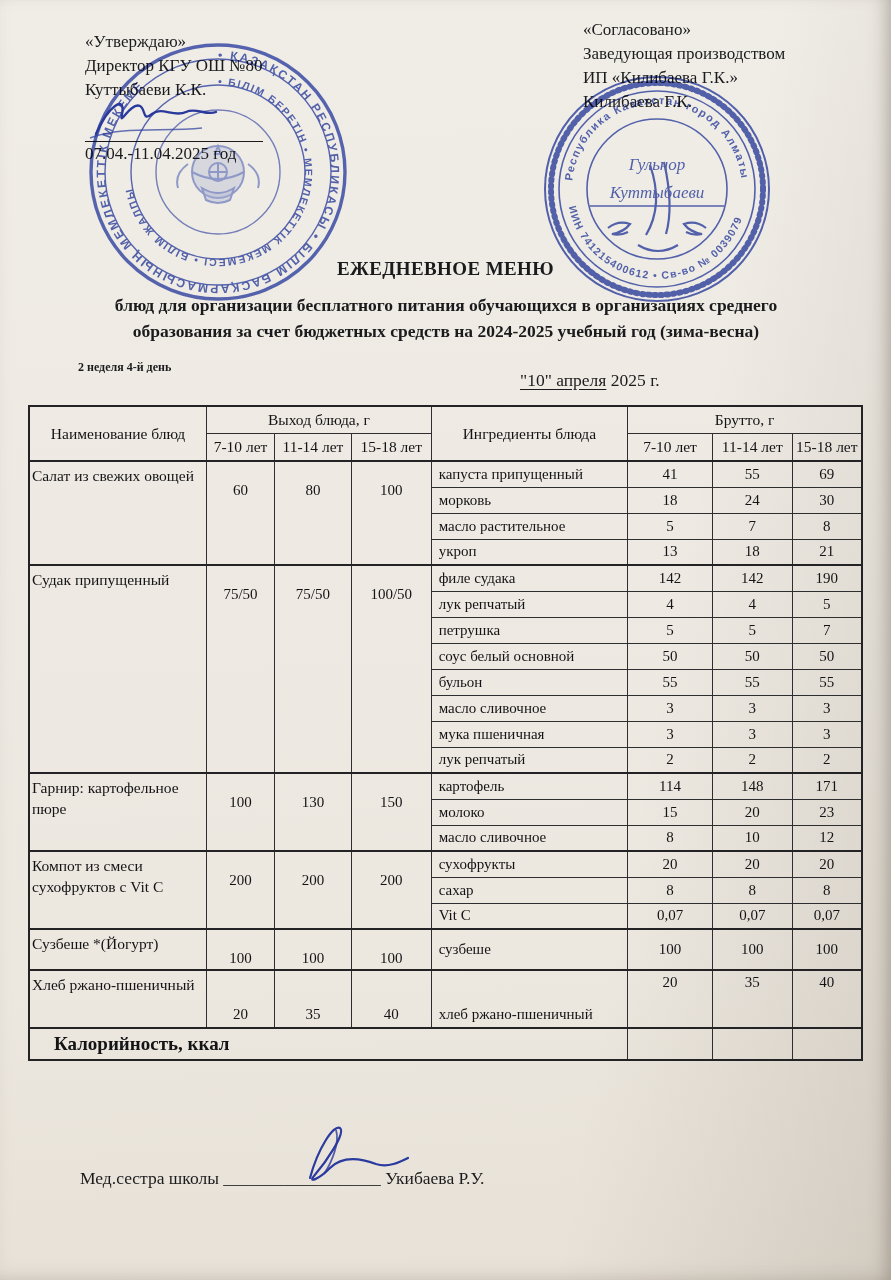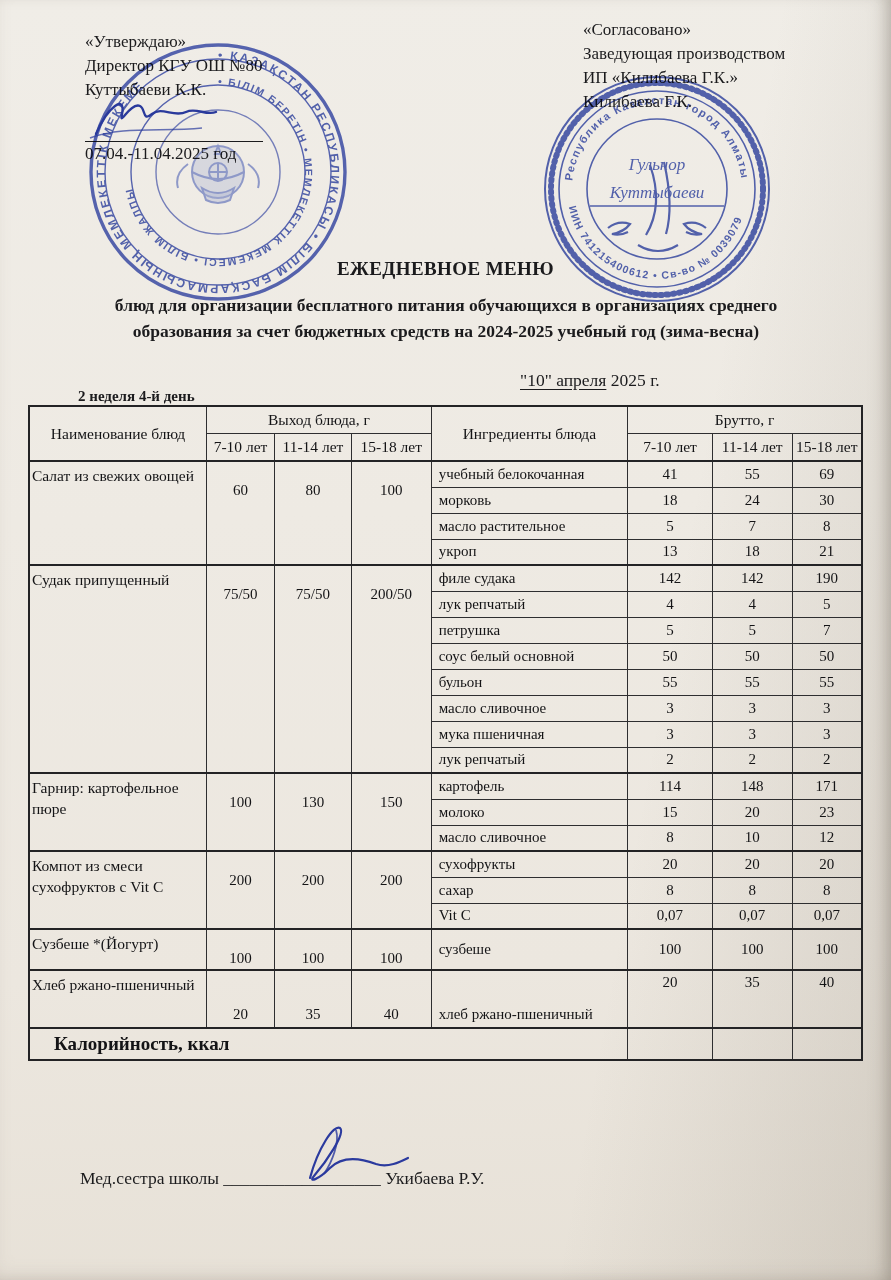--- a/index.html
+++ b/index.html
@@ -24,21 +24,21 @@
   .blk-line { white-space: nowrap; }
   .sig-underline { border-bottom: 1.6px solid #1b1b1d; width: 178px; height: 40px; }
 
   .stamp { position: absolute; mix-blend-mode: multiply; opacity: .88; }
 
   #doc-title { position: absolute; top: 258px; left: 0; width: 100%; text-align: center;
                font-weight: bold; font-size: 19px; letter-spacing: .4px; }
   #doc-subtitle { position: absolute; top: 292px; left: 88px; width: 716px; text-align: center;
                   font-weight: bold; font-size: 17.5px; line-height: 26px; }
 
-  #week-day { position: absolute; top: 388px; left: 78px; font-weight: bold; font-size: 15px; }
+  #week-day { position: absolute; top: 360px; left: 78px; font-weight: bold; font-size: 12px; }
   #date-line { position: absolute; top: 370px; left: 520px; font-size: 17.5px; }
   #date-line .u { text-decoration: underline; text-underline-offset: 3px; }
 
   table#menu {
     position: absolute; top: 405px; left: 28px;
     width: 835px; border-collapse: collapse;
     font-size: 15px; color: #141416;
     background: transparent;
   }
   #menu th, #menu td { border: 1.4px solid #2e2e30; padding: 2px 5px; }
@@ -182,21 +182,21 @@
         <th>11-14 лет</th>
         <th>15-18 лет</th>
       </tr>
     </thead>
     <tbody id="menu-body">
         <tr class="dish-start">
           <td class="dish" rowspan="4">Салат из свежих овощей</td>
           <td class="out" rowspan="4">60</td>
           <td class="out" rowspan="4">80</td>
           <td class="out" rowspan="4">100</td>
-          <td class="ing">учебный белокочанная</td>
+          <td class="ing">капуста припущенный</td>
           <td class="bru">41</td>
           <td class="bru">55</td>
           <td class="bru">69</td>
         </tr>
         <tr class="">
           <td class="ing">морковь</td>
           <td class="bru">18</td>
           <td class="bru">24</td>
           <td class="bru">30</td>
         </tr>
@@ -209,21 +209,21 @@
         <tr class="">
           <td class="ing">укроп</td>
           <td class="bru">13</td>
           <td class="bru">18</td>
           <td class="bru">21</td>
         </tr>
         <tr class="dish-start">
           <td class="dish" rowspan="8">Судак припущенный</td>
           <td class="out" rowspan="8">75/50</td>
           <td class="out" rowspan="8">75/50</td>
-          <td class="out" rowspan="8">200/50</td>
+          <td class="out" rowspan="8">100/50</td>
           <td class="ing">филе судака</td>
           <td class="bru">142</td>
           <td class="bru">142</td>
           <td class="bru">190</td>
         </tr>
         <tr class="">
           <td class="ing">лук репчатый</td>
           <td class="bru">4</td>
           <td class="bru">4</td>
           <td class="bru">5</td>

